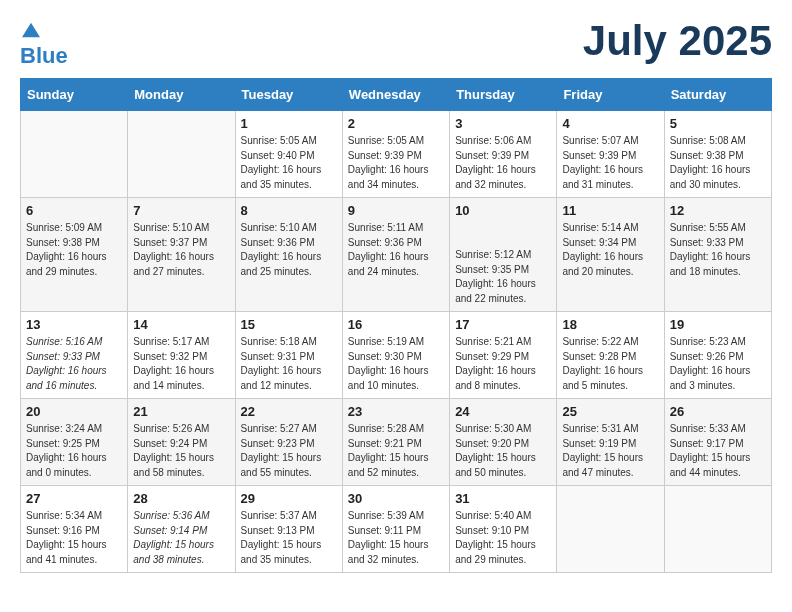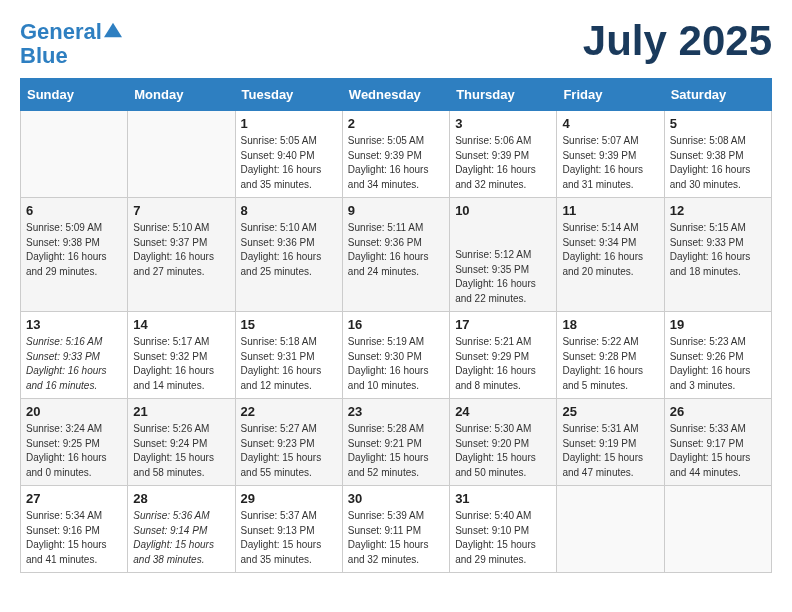--- a/index.html
+++ b/index.html
@@ -96,21 +96,21 @@
     }
   </style>
 </head>
 <body>
 
 <div class="header-area">
   <div class="logo">
     <div>
       <div style="display:flex;align-items:center;">
         <div class="logo-text">
-          <span>General</span><svg class="logo-icon" viewBox="0 0 20 20">
+          <svg class="logo-icon" viewBox="0 0 20 20">
               <polygon points="0,18 20,18 10,2" fill="#2e7fc1"></polygon>
             </svg><br>
           <span>Blue</span>
         </div>
       </div>
     </div>
   </div>
   <div class="title-block">
     <div class="month-title">July 2025</div>
   </div>
@@ -206,21 +206,21 @@
         </td>
         <td>
           <div class="day-num">11</div>
           <div class="day-info" style="white-space: pre-line;">Sunrise: 5:14 AM
 Sunset: 9:34 PM
 Daylight: 16 hours
 and 20 minutes.</div>
         </td>
         <td>
           <div class="day-num">12</div>
-          <div class="day-info" style="white-space: pre-line;">Sunrise: 5:15 AM
+          <div class="day-info" style="white-space: pre-line;">Sunrise: 5:55 AM
 Sunset: 9:33 PM
 Daylight: 16 hours
 and 18 minutes.</div>
         </td>
       </tr>
       <tr>
         <td>
           <div class="day-num">13</div>
           <div class="day-info" style="white-space: pre-line; font-style: italic;">Sunrise: 5:16 AM
 Sunset: 9:33 PM

